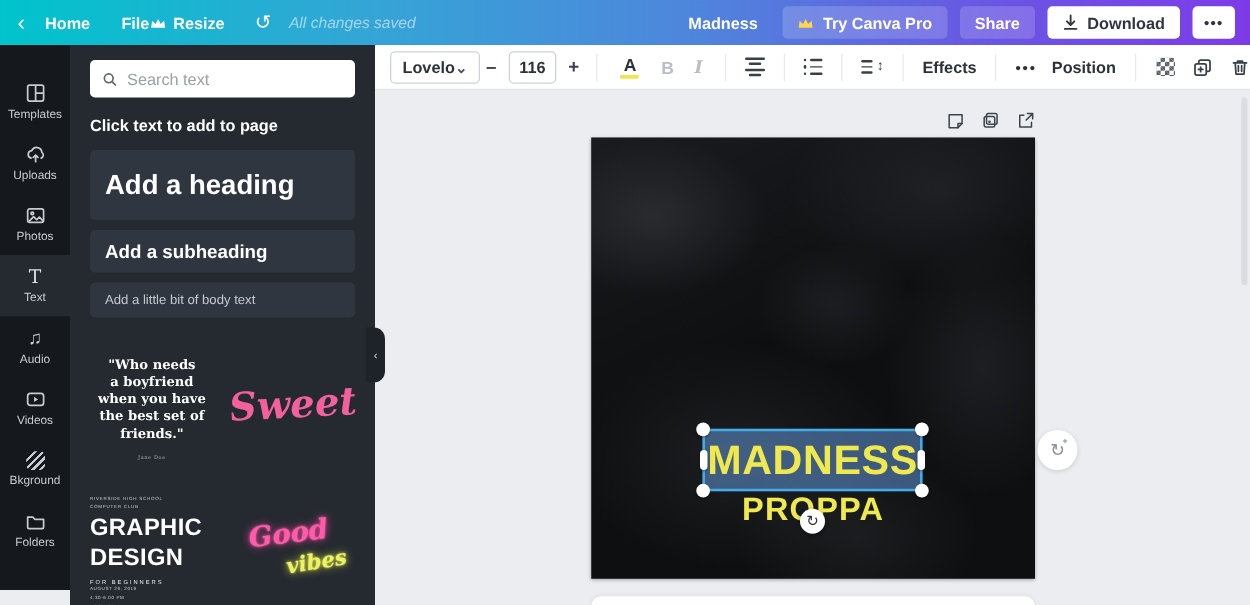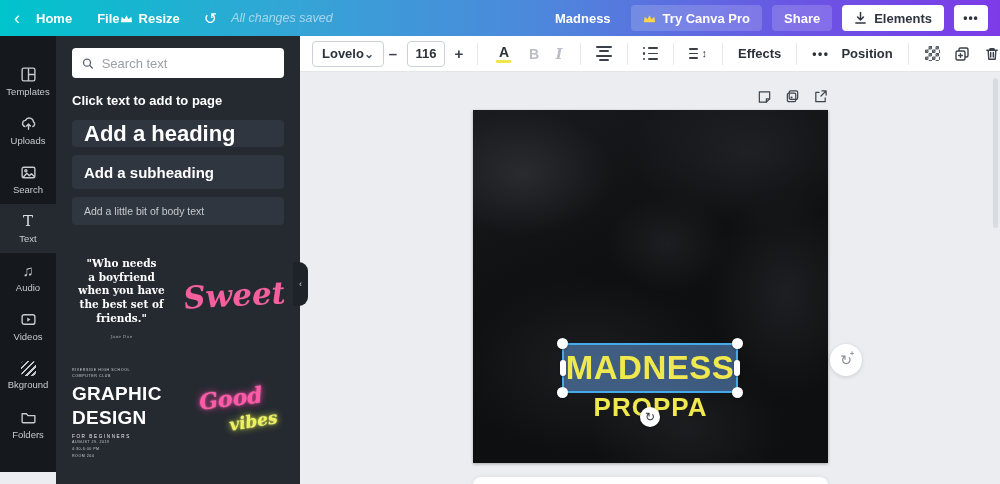--- a/index.html
+++ b/index.html
@@ -37,21 +37,21 @@
   .t-glyph { font-family:"DejaVu Serif",serif; font-size:17px; color:#DADDE1; line-height:1; }
 
   
   .panel { position:absolute; top:36px; left:56px; width:244px; bottom:0; background:#252A31; padding:12px 16px; z-index:20; }
   .search-box { height:30px; background:#fff; border-radius:4px; display:flex; align-items:center; padding:0 10px; gap:8px; margin-bottom:15px; }
   .search-box svg { width:13px; height:13px; stroke:#5E6470; }
   .search-box input { border:none; outline:none; font-size:13px; color:#333; width:100%; font-family:"Liberation Sans",sans-serif; }
   .search-box input::placeholder { color:#9AA0A8; }
   .panel-hint { color:#FFFFFF; font-size:13px; font-weight:700; margin-bottom:12px; }
   .add-card { background:#30363F; border-radius:4px; color:#fff; display:flex; align-items:center; padding:0 12px; margin-bottom:8px; cursor:pointer; }
-  .card-h { height:27px; font-size:22px; font-weight:800; }
+  .card-h { height:56px; font-size:22px; font-weight:800; }
   .card-s { height:34px; font-size:15px; font-weight:600; }
   .card-b { height:28px; font-size:10.5px; color:#C6C9CF; }
   .tpl-grid { margin-top:20px; display:grid; grid-template-columns:1fr 1fr; column-gap:14px; row-gap:18px; }
   .tpl { cursor:pointer; overflow:hidden; }
   .tpl-quote { text-align:center; font-family:"DejaVu Serif",serif; font-weight:700; color:#FFFFFF;
     font-size:10.5px; line-height:1.3; padding-top:12px; }
   .tpl-quote .author { font-size:4px; font-weight:400; color:#A8ADB4; margin-top:9px; letter-spacing:.5px; }
   .tpl-sweet { display:flex; align-items:center; justify-content:center; height:100px;
     font-family:"DejaVu Serif",serif; font-style:italic; font-weight:700; font-size:31px; color:#F2609E; transform:rotate(-3deg); }
   .tpl-graphic { color:#fff; padding-top:4px; }
@@ -163,21 +163,21 @@
       <svg class="crown" viewBox="0 0 14 11">
           <path d="M1 9.5 L1.8 3.5 L4.8 6.2 L7 2 L9.2 6.2 L12.2 3.5 L13 9.5 Z" fill="#FFD54A"></path>
         </svg>
       <span>Try Canva Pro</span>
     </button>
     <button class="tb-btn ghost">Share</button>
     <button class="tb-btn white">
       <svg width="13" height="14" viewBox="0 0 14 15">
           <path d="M7 1.5v8M3.8 6.5 7 9.7l3.2-3.2M2 13h10" stroke="#2E3440" stroke-width="1.6" fill="none" stroke-linecap="round" stroke-linejoin="round"></path>
         </svg>
-      <span>Elements</span>
+      <span>Download</span>
     </button>
     <button class="tb-btn white tb-more">•••</button>
   </div>
 </div>
 
 <div class="sidebar">
   <div class="side-item">
     <svg viewBox="0 0 16 16" stroke="#C8CBD1" fill="none" stroke-width="1.3">
         <rect x="2" y="2" width="12" height="12" rx="1.5"></rect>
         <path d="M8 2v12M8 8h6"></path>
@@ -190,21 +190,21 @@
         <path d="M8 13.5V8.6M6.2 10.3 8 8.5l1.8 1.8"></path>
       </svg>
     <span>Uploads</span>
   </div>
   <div class="side-item">
     <svg viewBox="0 0 16 16" stroke="#C8CBD1" fill="none" stroke-width="1.3" stroke-linecap="round" stroke-linejoin="round">
         <rect x="2" y="3" width="12" height="10" rx="1.5"></rect>
         <circle cx="5.5" cy="6.3" r="1"></circle>
         <path d="M3.2 12.2 6.5 8.8l2.3 2.3 2-2 2.4 2.4"></path>
       </svg>
-    <span>Search</span>
+    <span>Photos</span>
   </div>
   <div class="side-item active">
     <span class="gl t-glyph">T</span>
     <span>Text</span>
   </div>
   <div class="side-item">
     <span class="gl">♫</span>
     <span>Audio</span>
   </div>
   <div class="side-item">

